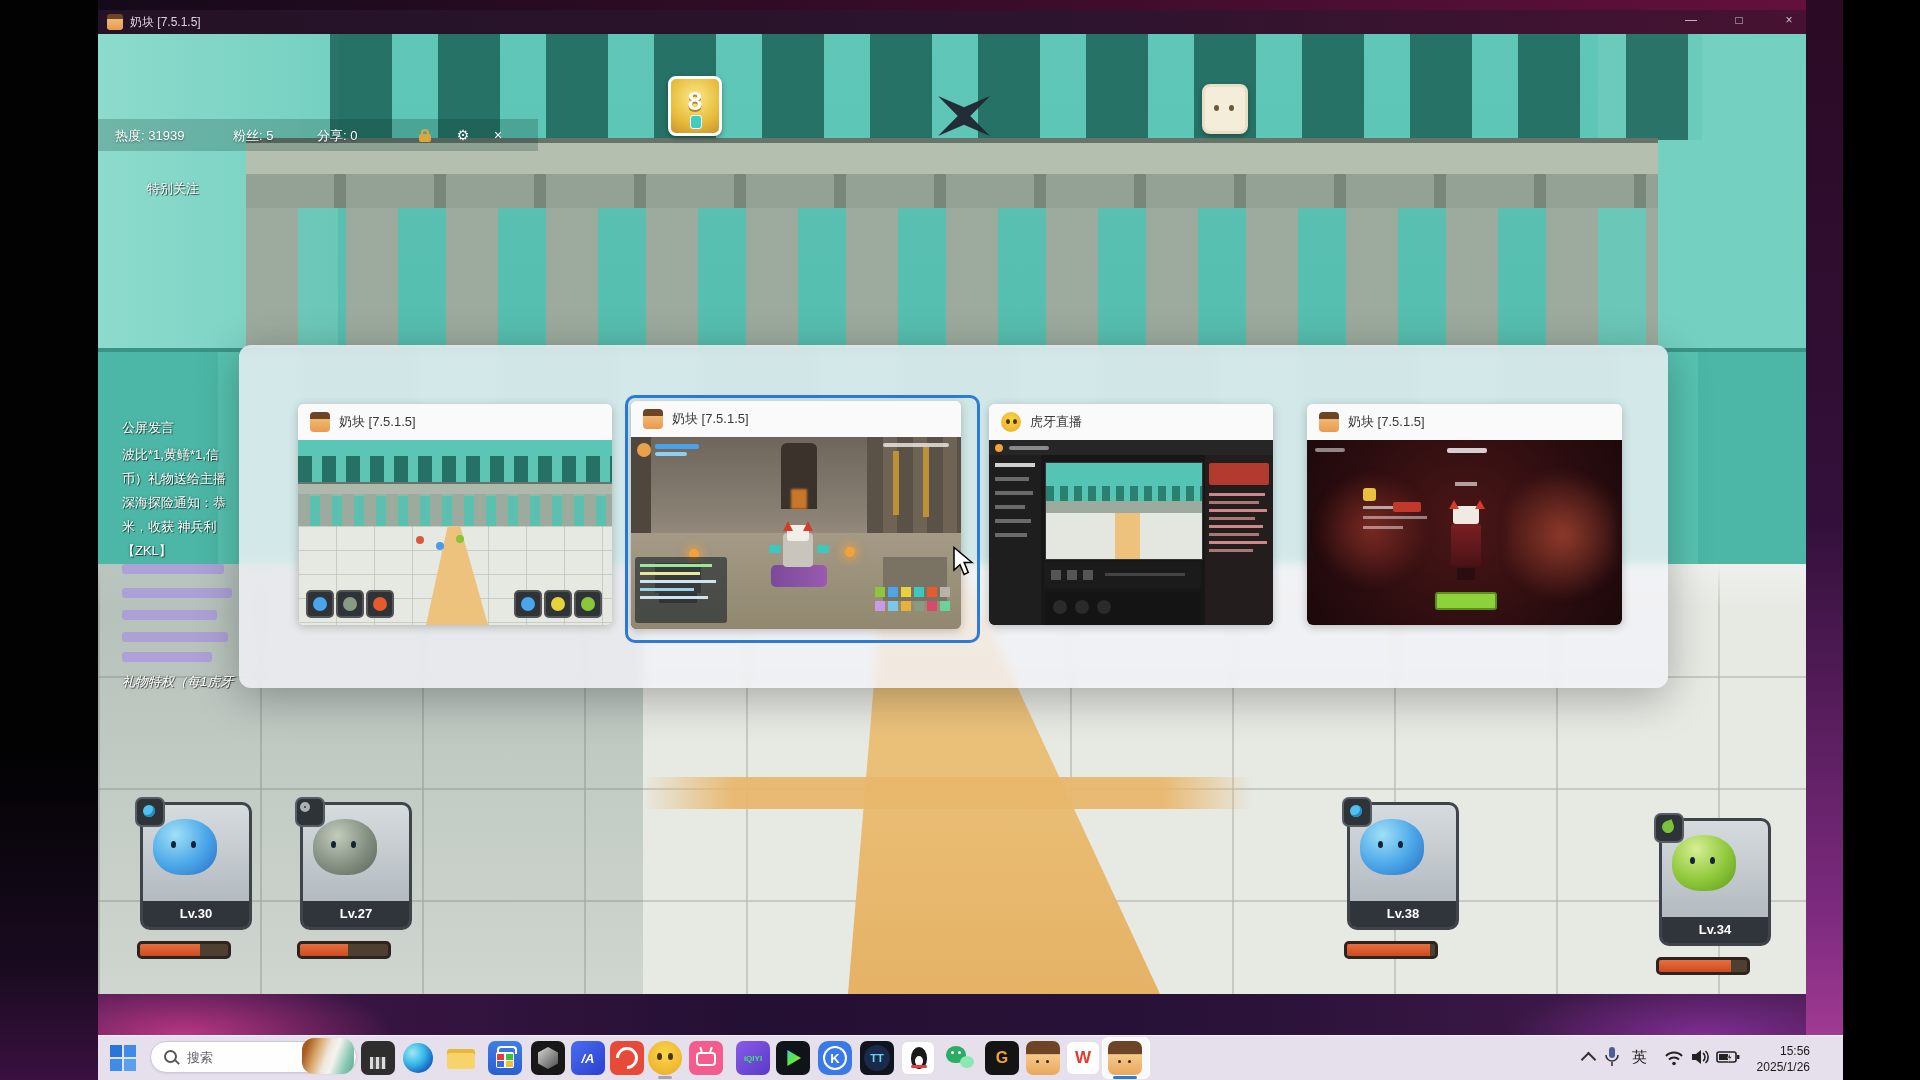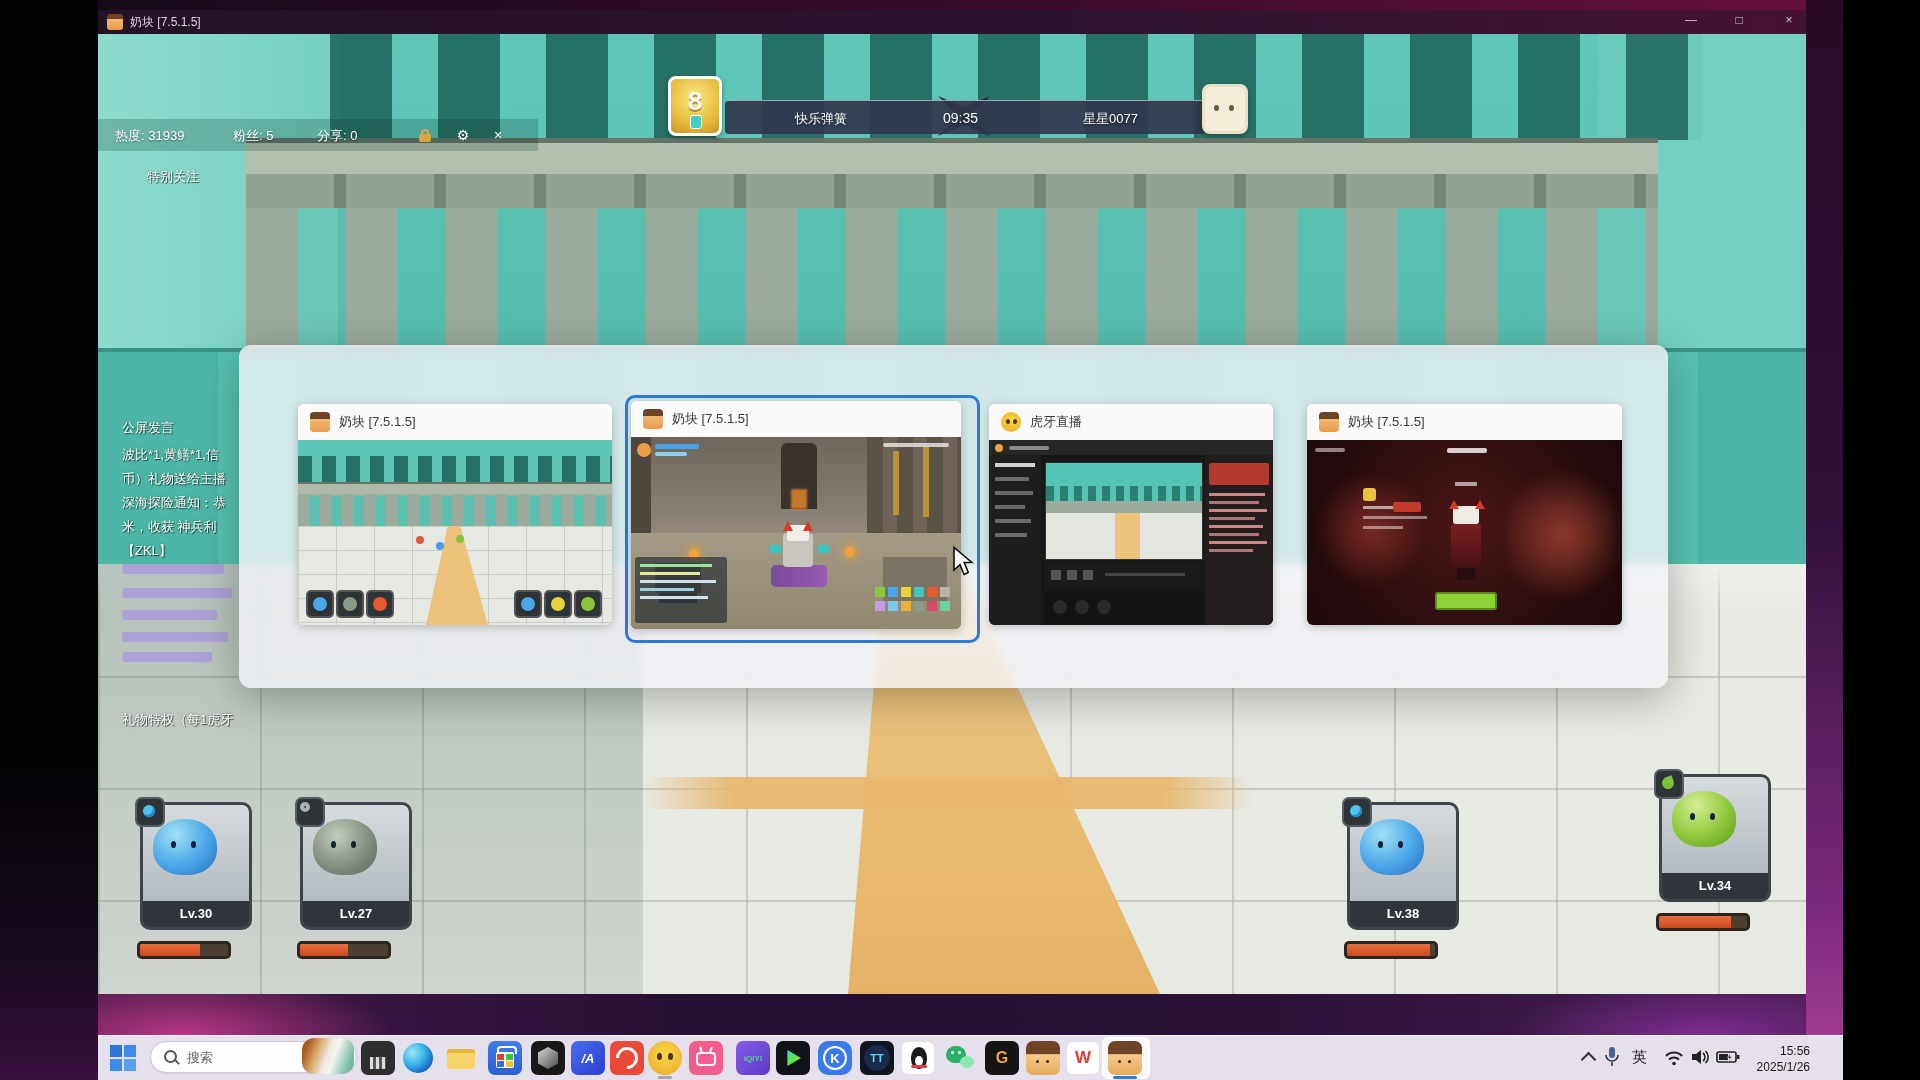--- a/index.html
+++ b/index.html
@@ -155,41 +155,36 @@
       <span style="left:17px;">热度: 31939</span>
       <span style="left:135px;">粉丝: 5</span>
       <span style="left:219px;">分享: 0</span>
       <div class="ovl-ico" id="lock-ico" style="left:317px;">
         <i class="lk-arc"></i>
           <i class="lk-body"></i>
       </div>
       <div class="ovl-ico" style="left:355px;">⚙</div>
       <div class="ovl-ico" style="left:390px;">×</div>
     </div>
-    <div class="g chat-line" style="left:49px;top:134px;width:80px;">特别关注</div>
+    <div class="g chat-line" style="left:49px;top:146px;width:80px;">特别关注</div>
 
     <div class="g chat-line" style="top:385px;">公屏发言</div>
     <div class="g chat-line" style="top:412px;">波比*1,黄鳝*1,信</div>
     <div class="g chat-line" style="top:436px;">币）礼物送给主播</div>
     <div class="g chat-line" style="top:460px;">深海探险通知：恭</div>
     <div class="g chat-line" style="top:484px;">米，收获 神兵利</div>
     <div class="g chat-line" style="top:508px;">【ZKL】</div>
     <div class="g pline" style="top:530px;width:102px;"></div>
     <div class="g pline" style="top:554px;width:110px;"></div>
     <div class="g pline" style="top:576px;width:95px;"></div>
     <div class="g pline" style="top:598px;width:106px;"></div>
     <div class="g pline" style="top:618px;width:90px;"></div>
-    <div class="g chat-line" style="top:677px;">礼物特权（每1虎牙</div>
+    <div class="g chat-line" style="top:639px;font-style:italic;">礼物特权（每1虎牙</div>
 
     <div class="g" id="vs-shape"></div>
-    <div class="g" id="banner">
-      <span style="left:70px;">快乐弹簧</span>
-      <span style="left:218px;font-size:14px;">09:35</span>
-      <span style="left:358px;">星星0077</span>
-    </div>
     <div class="g" id="badge8">
       <div class="n">8</div>
       <div class="gem"></div>
     </div>
     <div class="g" id="avatarR">
       <i class="e" style="left:9px;"></i>
       <i class="e" style="left:24px;"></i>
     </div>
 
     <div class="g" id="switcher"></div>
@@ -397,21 +392,21 @@
         <div class="blob" style="background:radial-gradient(circle at 35% 28%,#9fe0f6,#4aa6e8 55%,#2a6ac0);">
           <i class="ey" style="left:18px;"></i>
             <i class="ey" style="left:38px;"></i>
           </div>
         <div class="pet-level">Lv.38</div>
       </div>
       <div class="hp">
           <div class="hp-fill" style="width: 94%;"></div>
         </div>
     </div>
-    <div class="pet-unit" style="left:1561px;top:740px;">
+    <div class="pet-unit" style="left:1561px;top:784px;">
       <div class="pet-card">
         <div class="pet-badge">
             <i class="el" style="background:#7ac23a;border-radius:50% 0 50% 50%;transform:rotate(-20deg);"></i>
           </div>
         <div class="blob" style="background:radial-gradient(circle at 38% 25%,#d6ee94,#8fc83a 55%,#5a9a1e);">
           <i class="ey" style="left:18px;"></i>
             <i class="ey" style="left:38px;"></i>
           </div>
         <div class="pet-level">Lv.34</div>
       </div>

